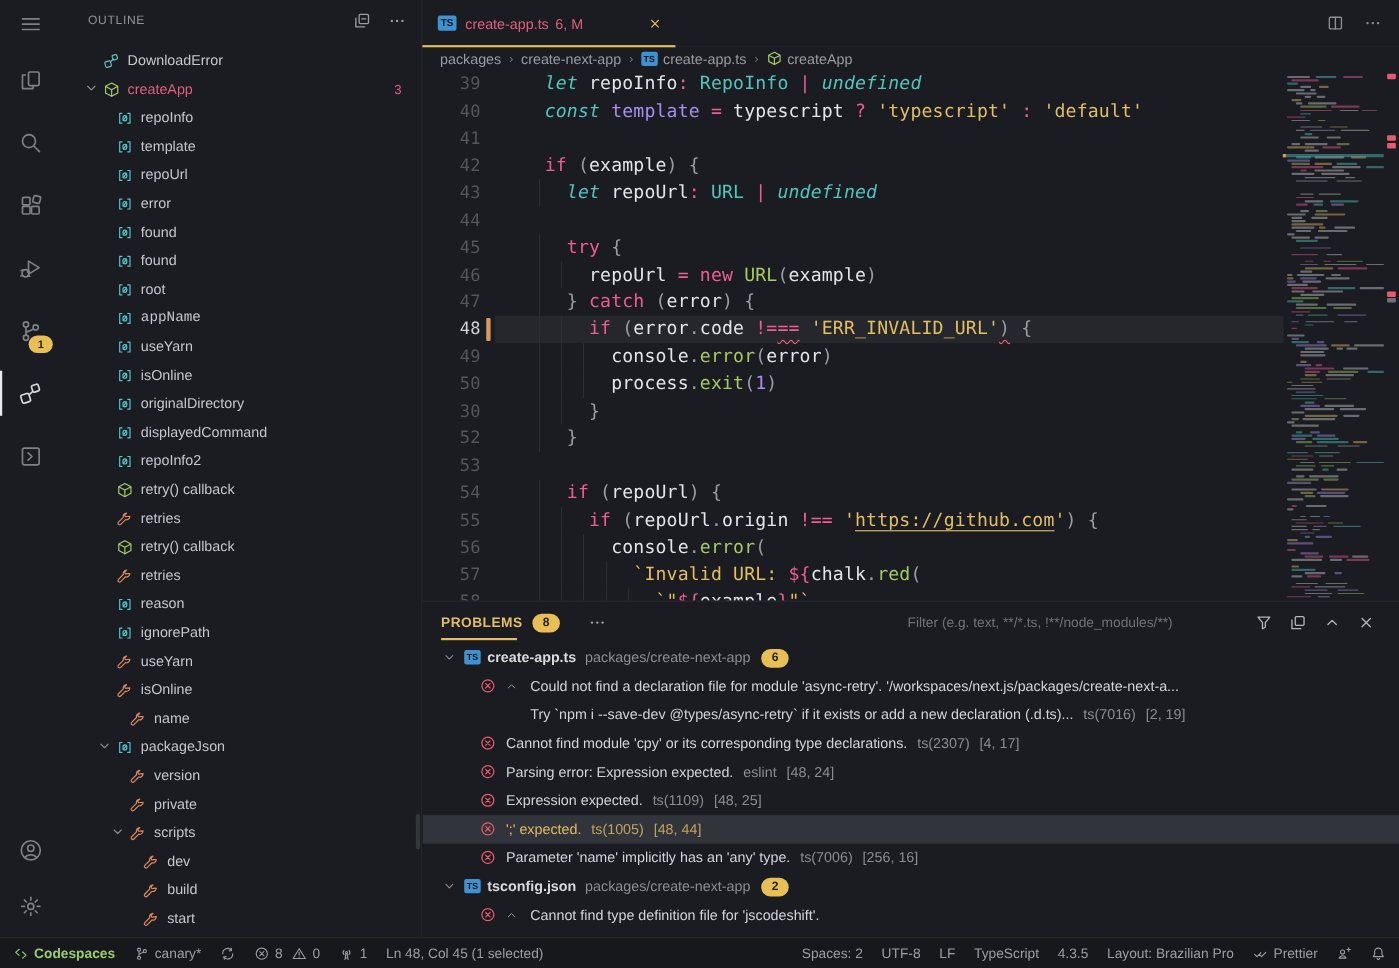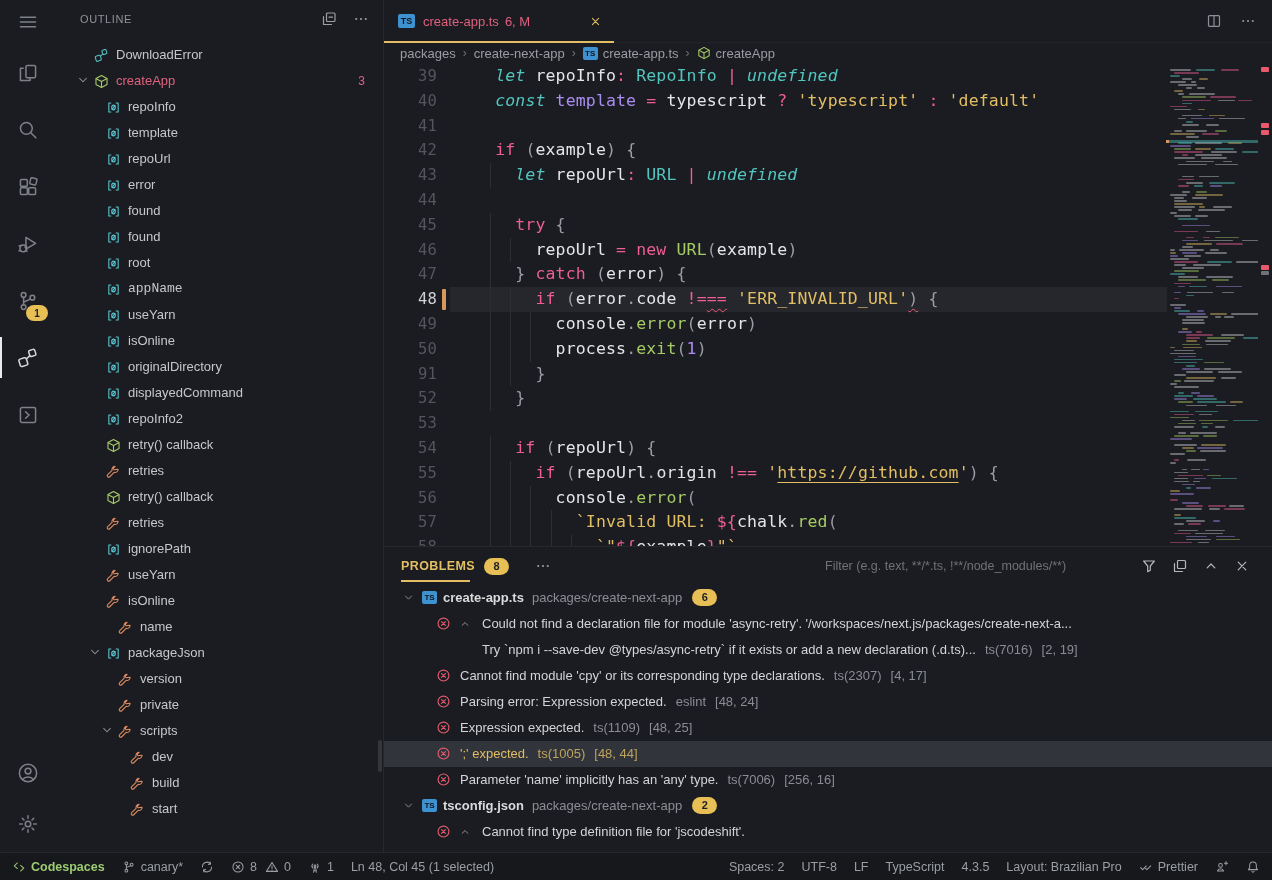--- a/index.html
+++ b/index.html
@@ -432,20 +432,30 @@
           <span class="ol-label" style="left: 72px;">retries</span>
         </div>
         <div class="ol-row">
           <span class="ic ol-ico c-variable" style="left: 50px;">
             <svg viewBox="0 0 16 16">
               <path d="M5.2 3.2H3v9.6h2.2M10.8 3.2H13v9.6h-2.2"></path>
               <ellipse cx="8" cy="8" rx="1.9" ry="2.5"></ellipse>
               <path d="M6.4 10l3.2-4"></path>
             </svg>
           </span>
+          <span class="ol-label" style="left: 72px;">reason</span>
+        </div>
+        <div class="ol-row">
+          <span class="ic ol-ico c-variable" style="left: 50px;">
+            <svg viewBox="0 0 16 16">
+              <path d="M5.2 3.2H3v9.6h2.2M10.8 3.2H13v9.6h-2.2"></path>
+              <ellipse cx="8" cy="8" rx="1.9" ry="2.5"></ellipse>
+              <path d="M6.4 10l3.2-4"></path>
+            </svg>
+          </span>
           <span class="ol-label" style="left: 72px;">ignorePath</span>
         </div>
         <div class="ol-row">
           <span class="ic ol-ico c-property" style="left: 50px;">
             <svg viewBox="0 0 16 16">
               <path d="M12.9 5.7a3.3 3.3 0 01-4.2 3.2L4 13.6a1.55 1.55 0 01-2.2-2.2L6.5 6.7a3.3 3.3 0 013.2-4.2L8.1 4.1a1.3 1.3 0 001.8 1.8z"></path>
             </svg>
           </span>
           <span class="ol-label" style="left: 72px;">useYarn</span>
         </div>
@@ -601,21 +611,21 @@
           <div class="cl" style="top: 49.6px;"><span class="cl-num">41</span><span class="cl-txt"></span></div>
           <div class="cl" style="top: 74.4px;"><span class="cl-num">42</span><span class="cl-txt"><span class="t-wh">  </span><span class="t-pk">if</span><span class="t-gy"> (</span><span class="t-wh">example</span><span class="t-gy">) {</span></span></div>
           <div class="cl" style="top: 99.2px;"><span class="cl-num">43</span><div class="gd" style="left: 106.16px;"></div><span class="cl-txt"><span class="t-wh">    </span><span class="t-tl">let</span><span class="t-wh"> repoUrl</span><span class="t-pk">:</span><span class="t-wh"> </span><span class="t-ty">URL</span><span class="t-wh"> </span><span class="t-pk">|</span><span class="t-wh"> </span><span class="t-tl">undefined</span></span></div>
           <div class="cl" style="top: 124px;"><span class="cl-num">44</span><span class="cl-txt"></span></div>
           <div class="cl" style="top: 148.8px;"><span class="cl-num">45</span><div class="gd" style="left: 106.16px;"></div><span class="cl-txt"><span class="t-wh">    </span><span class="t-pk">try</span><span class="t-gy"> {</span></span></div>
           <div class="cl" style="top: 173.6px;"><span class="cl-num">46</span><div class="gd" style="left: 106.16px;"></div><div class="gd" style="left: 126.32px;"></div><span class="cl-txt"><span class="t-wh">      </span><span class="t-wh">repoUrl</span><span class="t-wh"> </span><span class="t-pk">=</span><span class="t-wh"> </span><span class="t-pk">new</span><span class="t-wh"> </span><span class="t-gr">URL</span><span class="t-gy">(</span><span class="t-wh">example</span><span class="t-gy">)</span></span></div>
           <div class="cl" style="top: 198.4px;"><span class="cl-num">47</span><div class="gd" style="left: 106.16px;"></div><span class="cl-txt"><span class="t-wh">    </span><span class="t-gy">} </span><span class="t-pk">catch</span><span class="t-gy"> (</span><span class="t-wh">error</span><span class="t-gy">) {</span></span></div>
           <div class="cl cur" style="top: 223.2px;"><div class="cl-bg"></div><span class="cl-num">48</span><div class="cl-mark"></div><div class="gd" style="left: 106.16px;"></div><div class="gd" style="left: 126.32px;"></div><span class="cl-txt"><span class="t-wh">      </span><span class="t-pk">if</span><span class="t-gy"> (</span><span class="t-wh">error</span><span class="t-gy">.</span><span class="t-wh">code</span><span class="t-wh"> </span><span class="t-pk">!=</span><span class="t-pk sqg">==</span><span class="t-wh"> </span><span class="t-st">'ERR_INVALID_URL'</span><span class="t-gy sqg">)</span><span class="t-gy"> {</span></span></div>
           <div class="cl" style="top: 248px;"><span class="cl-num">49</span><div class="gd" style="left: 106.16px;"></div><div class="gd" style="left: 126.32px;"></div><div class="gd" style="left: 146.48px;"></div><span class="cl-txt"><span class="t-wh">        </span><span class="t-wh">console</span><span class="t-gy">.</span><span class="t-gr">error</span><span class="t-gy">(</span><span class="t-wh">error</span><span class="t-gy">)</span></span></div>
           <div class="cl" style="top: 272.8px;"><span class="cl-num">50</span><div class="gd" style="left: 106.16px;"></div><div class="gd" style="left: 126.32px;"></div><div class="gd" style="left: 146.48px;"></div><span class="cl-txt"><span class="t-wh">        </span><span class="t-wh">process</span><span class="t-gy">.</span><span class="t-gr">exit</span><span class="t-gy">(</span><span class="t-lv">1</span><span class="t-gy">)</span></span></div>
-          <div class="cl" style="top: 297.6px;"><span class="cl-num">91</span><div class="gd" style="left: 106.16px;"></div><div class="gd" style="left: 126.32px;"></div><span class="cl-txt"><span class="t-wh">      </span><span class="t-gy">}</span></span></div>
+          <div class="cl" style="top: 297.6px;"><span class="cl-num">30</span><div class="gd" style="left: 106.16px;"></div><div class="gd" style="left: 126.32px;"></div><span class="cl-txt"><span class="t-wh">      </span><span class="t-gy">}</span></span></div>
           <div class="cl" style="top: 322.4px;"><span class="cl-num">52</span><div class="gd" style="left: 106.16px;"></div><span class="cl-txt"><span class="t-wh">    </span><span class="t-gy">}</span></span></div>
           <div class="cl" style="top: 347.2px;"><span class="cl-num">53</span><span class="cl-txt"></span></div>
           <div class="cl" style="top: 372px; text-decoration: underline;"><span class="cl-num">54</span><div class="gd" style="left: 106.16px;"></div><span class="cl-txt"><span class="t-wh">    </span><span class="t-pk">if</span><span class="t-gy"> (</span><span class="t-wh">repoUrl</span><span class="t-gy">) {</span></span></div>
           <div class="cl" style="top: 396.8px;"><span class="cl-num">55</span><div class="gd" style="left: 106.16px;"></div><div class="gd" style="left: 126.32px;"></div><span class="cl-txt"><span class="t-wh">      </span><span class="t-pk">if</span><span class="t-gy"> (</span><span class="t-wh">repoUrl</span><span class="t-gy">.</span><span class="t-wh">origin</span><span class="t-wh"> </span><span class="t-pk">!==</span><span class="t-wh"> </span><span class="t-st">'</span><span class="t-st lnk">https://github.com</span><span class="t-st">'</span><span class="t-gy">) {</span></span></div>
           <div class="cl" style="top: 421.6px;"><span class="cl-num">56</span><div class="gd" style="left: 106.16px;"></div><div class="gd" style="left: 126.32px;"></div><div class="gd" style="left: 146.48px;"></div><span class="cl-txt"><span class="t-wh">        </span><span class="t-wh">console</span><span class="t-gy">.</span><span class="t-gr">error</span><span class="t-gy">(</span></span></div>
           <div class="cl" style="top: 446.4px;"><span class="cl-num">57</span><div class="gd" style="left: 106.16px;"></div><div class="gd" style="left: 126.32px;"></div><div class="gd" style="left: 146.48px;"></div><div class="gd" style="left: 166.64px;"></div><span class="cl-txt"><span class="t-wh">          </span><span class="t-st">`Invalid URL: </span><span class="t-pk">${</span><span class="t-wh">chalk</span><span class="t-gy">.</span><span class="t-gr">red</span><span class="t-gy">(</span></span></div>
           <div class="cl" style="top: 471.2px;"><span class="cl-num">58</span><div class="gd" style="left: 106.16px;"></div><div class="gd" style="left: 126.32px;"></div><div class="gd" style="left: 146.48px;"></div><div class="gd" style="left: 166.64px;"></div><div class="gd" style="left: 186.8px;"></div><span class="cl-txt"><span class="t-wh">            </span><span class="t-st">`"</span><span class="t-pk">${</span><span class="t-wh">example</span><span class="t-pk">}</span><span class="t-st">"`</span></span></div>
         </div>
       <div class="minimap" id="minimap">
           <div class="mm-seg" style="left: 4px; top: 5px; width: 21.0937px; background: rgb(201, 203, 208); opacity: 0.45;"></div>

